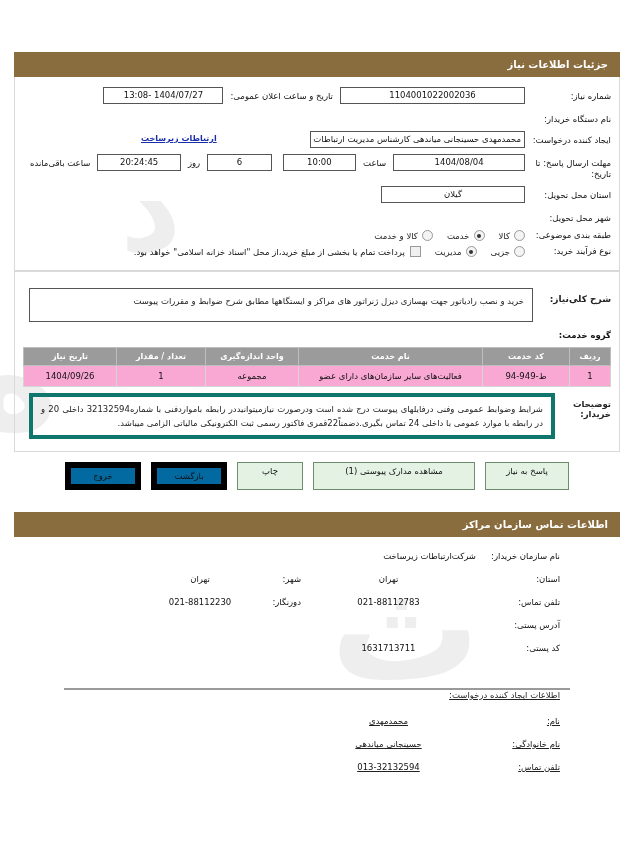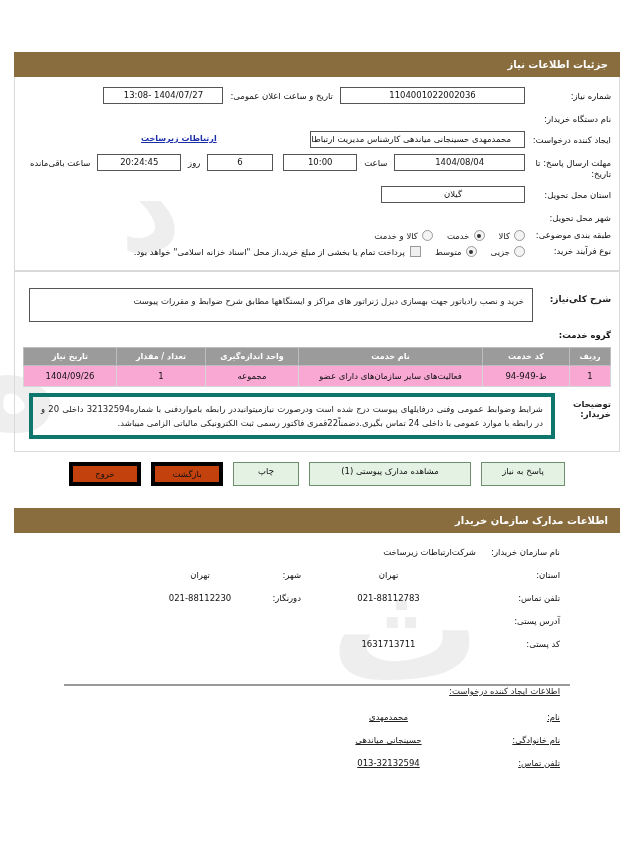--- a/index.html
+++ b/index.html
@@ -86,21 +86,21 @@
     color: #111;
     font-weight: normal;
   }
   .lbl.bold { font-weight: bold; }
   .inp {
     border: 1px solid #555;
     background: #fff;
     height: 17px;
     line-height: 15px;
     font-size: 8.5px;
-    padding: 0 13px;
+    padding: 0 3px;
     box-sizing: border-box;
     text-align: center;
     color: #111;
     overflow: hidden;
     white-space: nowrap;
   }
   .inp.w-need   { width: 185px; }
   .inp.w-buyer  { width: 200px; }
   .inp.w-creator{ width: 215px; }
   .inp.w-date   { width: 120px; }
@@ -232,22 +232,22 @@
     border: 1px solid #6d8f6d;
     background: #e3f2e3;
     font-size: 8.5px;
     padding: 3px 10px;
     text-align: center;
     color: #111;
     cursor: pointer;
     white-space: nowrap;
   }
   .btn.red {
-    border: 4px solid #000000;
-    background: #c2410c;
+    border: 6px solid #000000;
+    background: #0369a1;
   }
   .btn.w-lg { min-width: 140px; }
   .btn.w-md { min-width: 62px; }
   .btn.w-sm { min-width: 44px; }
 
   
   .bar-contact { margin-top: 22px; }
   .contact-body { padding: 14px 60px 6px 10px; }
   .crow {
     display: flex;
@@ -340,21 +340,21 @@
     </div>
 
     <div class="radio-row">
       <div class="lbl">نوع فرآیند خرید:</div>
       <div class="opt">
         <span class="radio"></span>
         <span>جزیی</span>
       </div>
       <div class="opt">
         <span class="radio on"></span>
-        <span>متوسط</span>
+        <span>مدیریت</span>
       </div>
       <div class="opt" style="margin-right:0">
         <span class="chk"></span>
         <span class="note">پرداخت تمام یا بخشی از مبلغ خرید،از محل "اسناد خزانه اسلامی" خواهد بود.</span>
       </div>
     </div>
   </div>
 
   <div class="panel sub">
     <div class="desc-row">
@@ -397,21 +397,21 @@
   </div>
 
   <div class="btnbar">
     <div class="btn w-md">پاسخ به نیاز</div>
     <div class="btn w-lg">مشاهده مدارک پیوستی (1)</div>
     <div class="btn w-sm">چاپ</div>
     <div class="btn red w-sm">بازگشت</div>
     <div class="btn red w-sm">خروج</div>
   </div>
 
-  <div class="section-bar bar-contact">اطلاعات مدارک سازمان خریدار</div>
+  <div class="section-bar bar-contact">اطلاعات تماس سازمان مراکز</div>
 
   <div class="contact-body">
     <div class="crow">
       <div class="ckey">نام سازمان خریدار:</div>
       <div class="cval-wide">شرکت‌ارتباطات زیرساخت</div>
     </div>
     <div class="crow">
       <div class="ckey">استان:</div>
       <div class="cval">تهران</div>
       <div class="ckey2">شهر:</div>

